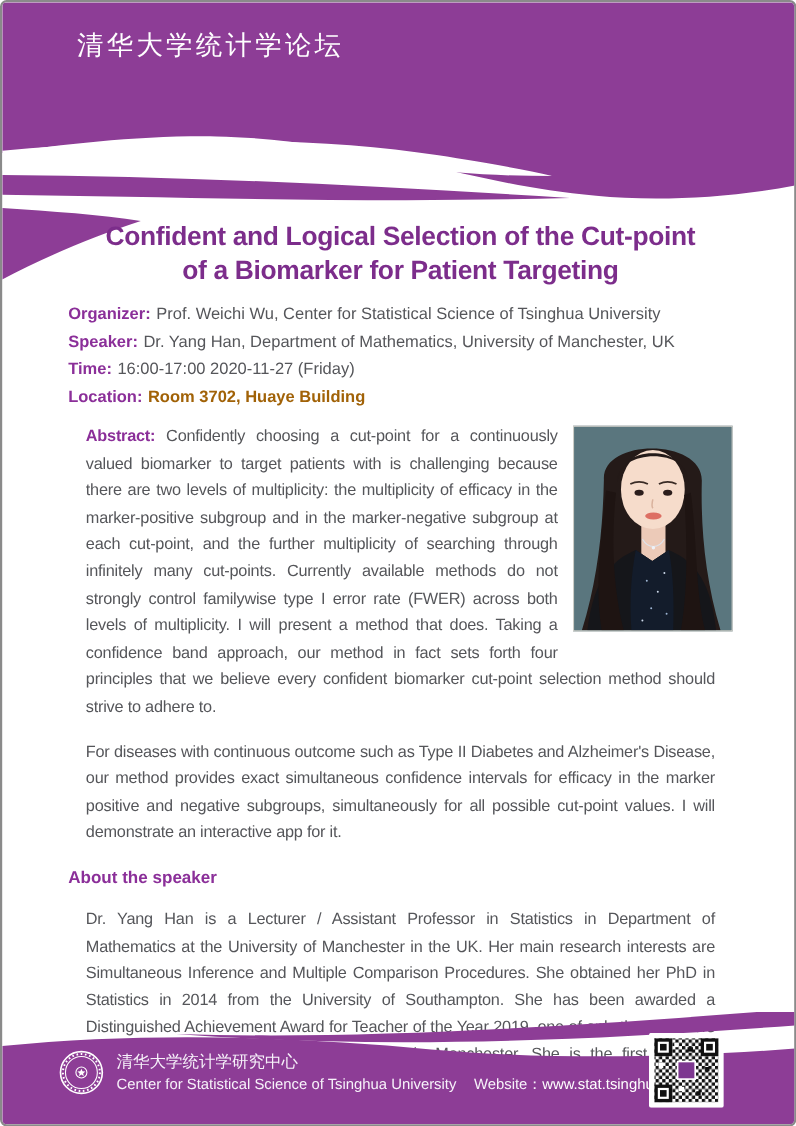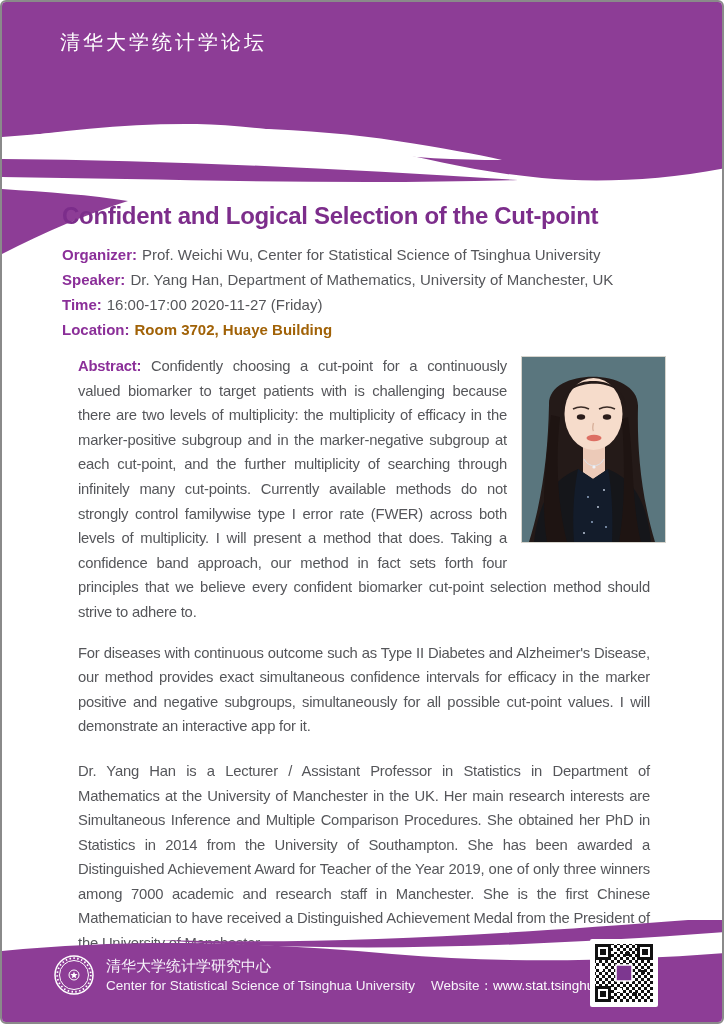--- a/index.html
+++ b/index.html
@@ -4,26 +4,26 @@
 <style>
   html,body{margin:0;padding:0;background:#fff;}
   .poster{
     position:relative; width:724px; height:1024px; box-sizing:border-box;
     border:2px solid #8a8a8a; border-radius:6px; overflow:hidden; background:#fff;
     font-family:"Liberation Sans","DejaVu Sans",sans-serif;
   }
   
   .banner-svg{position:absolute; top:0; left:0; display:block;}
   .banner-text{position:absolute; top:22px; left:58px; color:#ffffff;}
-  .banner-zh{font-size:20px; letter-spacing:3px; line-height:36px; font-weight:400;}
+  .banner-zh{font-size:24px; letter-spacing:3px; line-height:36px; font-weight:400;margin-left:10px;}
   .banner-en{font-size:28px; letter-spacing:-0.6px; line-height:36px; font-weight:400; margin-top:2px;}
   
   .content{position:absolute; top:198px; left:60px; width:604px;}
   .talk-title{
-    margin:0 0 15px; text-align:left; font-size:24px; line-height:31px;
+    margin:0 0 15px; text-align:center; font-size:24px; line-height:31px;
     font-weight:700; letter-spacing:-0.3px; color:#7c2d8b;
   }
   .info-row{margin-bottom:8px; font-size:15px; line-height:17px;}
   .info-label{color:#8b2f99; font-weight:700; margin-right:5px;}
   .info-value{color:#55565a;}
   .info-row.location .info-value{font-weight:700; color:#a16207;}
   .para{
     margin:16px; font-size:14.8px; line-height:24.6px; color:#55565a;
     text-align:justify; letter-spacing:-0.2px;
   }
@@ -77,21 +77,21 @@
         C45,190 90,193 126,199
         C88,211 42,230 0,252 Z"></path>
     </svg>
     <div class="banner-text">
       <div class="banner-zh">清华大学统计学论坛</div>
     </div>
   </div>
 
   <main class="content">
 
-    <h1 class="talk-title"><span>Confident and Logical Selection of the Cut-point</span><br></h1>
+    <h1 class="talk-title"><span>Confident and Logical Selection of the Cut-point</span><br><span>of a Biomarker for Patient Targeting</span></h1>
 
     <div class="info">
       <div class="info-row">
         <span class="info-label">Organizer:</span><span class="info-value">Prof. Weichi Wu,  Center for Statistical Science of Tsinghua University</span>
       </div>
       <div class="info-row">
         <span class="info-label">Speaker:</span><span class="info-value">Dr. Yang Han, Department of Mathematics, University of Manchester, UK</span>
       </div>
       <div class="info-row">
         <span class="info-label">Time:</span><span class="info-value">16:00-17:00 2020-11-27 (Friday)</span>
@@ -141,20 +141,21 @@
           <path fill="#1e1412" d="M29,58 C23,110 19,150 25,185 L45,185 C36,150 33,105 38,60 Z"></path>
           <path fill="#1e1412" d="M106,60 C112,105 110,150 119,185 L97,185 C103,150 103,108 100,62 Z"></path>
         </svg>
       </div>
       <p class="para"><span class="abstract-label">Abstract:</span>
          <span>Confidently choosing a cut-point for a continuously valued biomarker to target patients with is challenging because there are two levels of multiplicity: the multiplicity of efficacy in the marker-positive subgroup and in the marker-negative subgroup at each cut-point, and the further multiplicity of searching through infinitely many cut-points. Currently available methods do not strongly control familywise type I error rate (FWER) across both levels of multiplicity. I will present a method that does. Taking a confidence band approach, our method in fact sets forth four principles that we believe every confident biomarker cut-point selection method should strive to adhere to.</span></p>
       <p class="para">For diseases with continuous outcome such as Type II Diabetes and Alzheimer's Disease, our method provides exact simultaneous confidence intervals for efficacy in the marker positive and negative subgroups, simultaneously for all possible cut-point values. I will demonstrate an interactive app for it.</p>
     </div>
 
     <div class="about">
+      <h2 class="about-heading">About the speaker</h2>
       <p class="para">Dr. Yang Han is a Lecturer / Assistant Professor in Statistics in Department of Mathematics at the University of Manchester in the UK. Her main research interests are Simultaneous Inference and Multiple Comparison Procedures. She obtained her PhD in Statistics in 2014 from the University of Southampton. She has been awarded a Distinguished Achievement Award for Teacher of the Year 2019, one of only three winners among 7000 academic and research staff in Manchester. She is the first Chinese Mathematician to have received a Distinguished Achievement Medal from the President of the University of Manchester.</p>
     </div>
   </main>
 
   <footer class="footer">
     <svg class="footer-waves" width="724" height="102" viewBox="0 0 724 102" aria-hidden="true">
 
       <path fill="#8d3d96" d="M158,20 C320,25 500,15 724,-3 L724,12 C510,28 330,33 158,20 Z"></path>
 
       <path fill="#8d3d96" d="M0,31 C130,18 260,22 390,34 C505,44 620,41 724,33 L724,102 H0 Z"></path>

